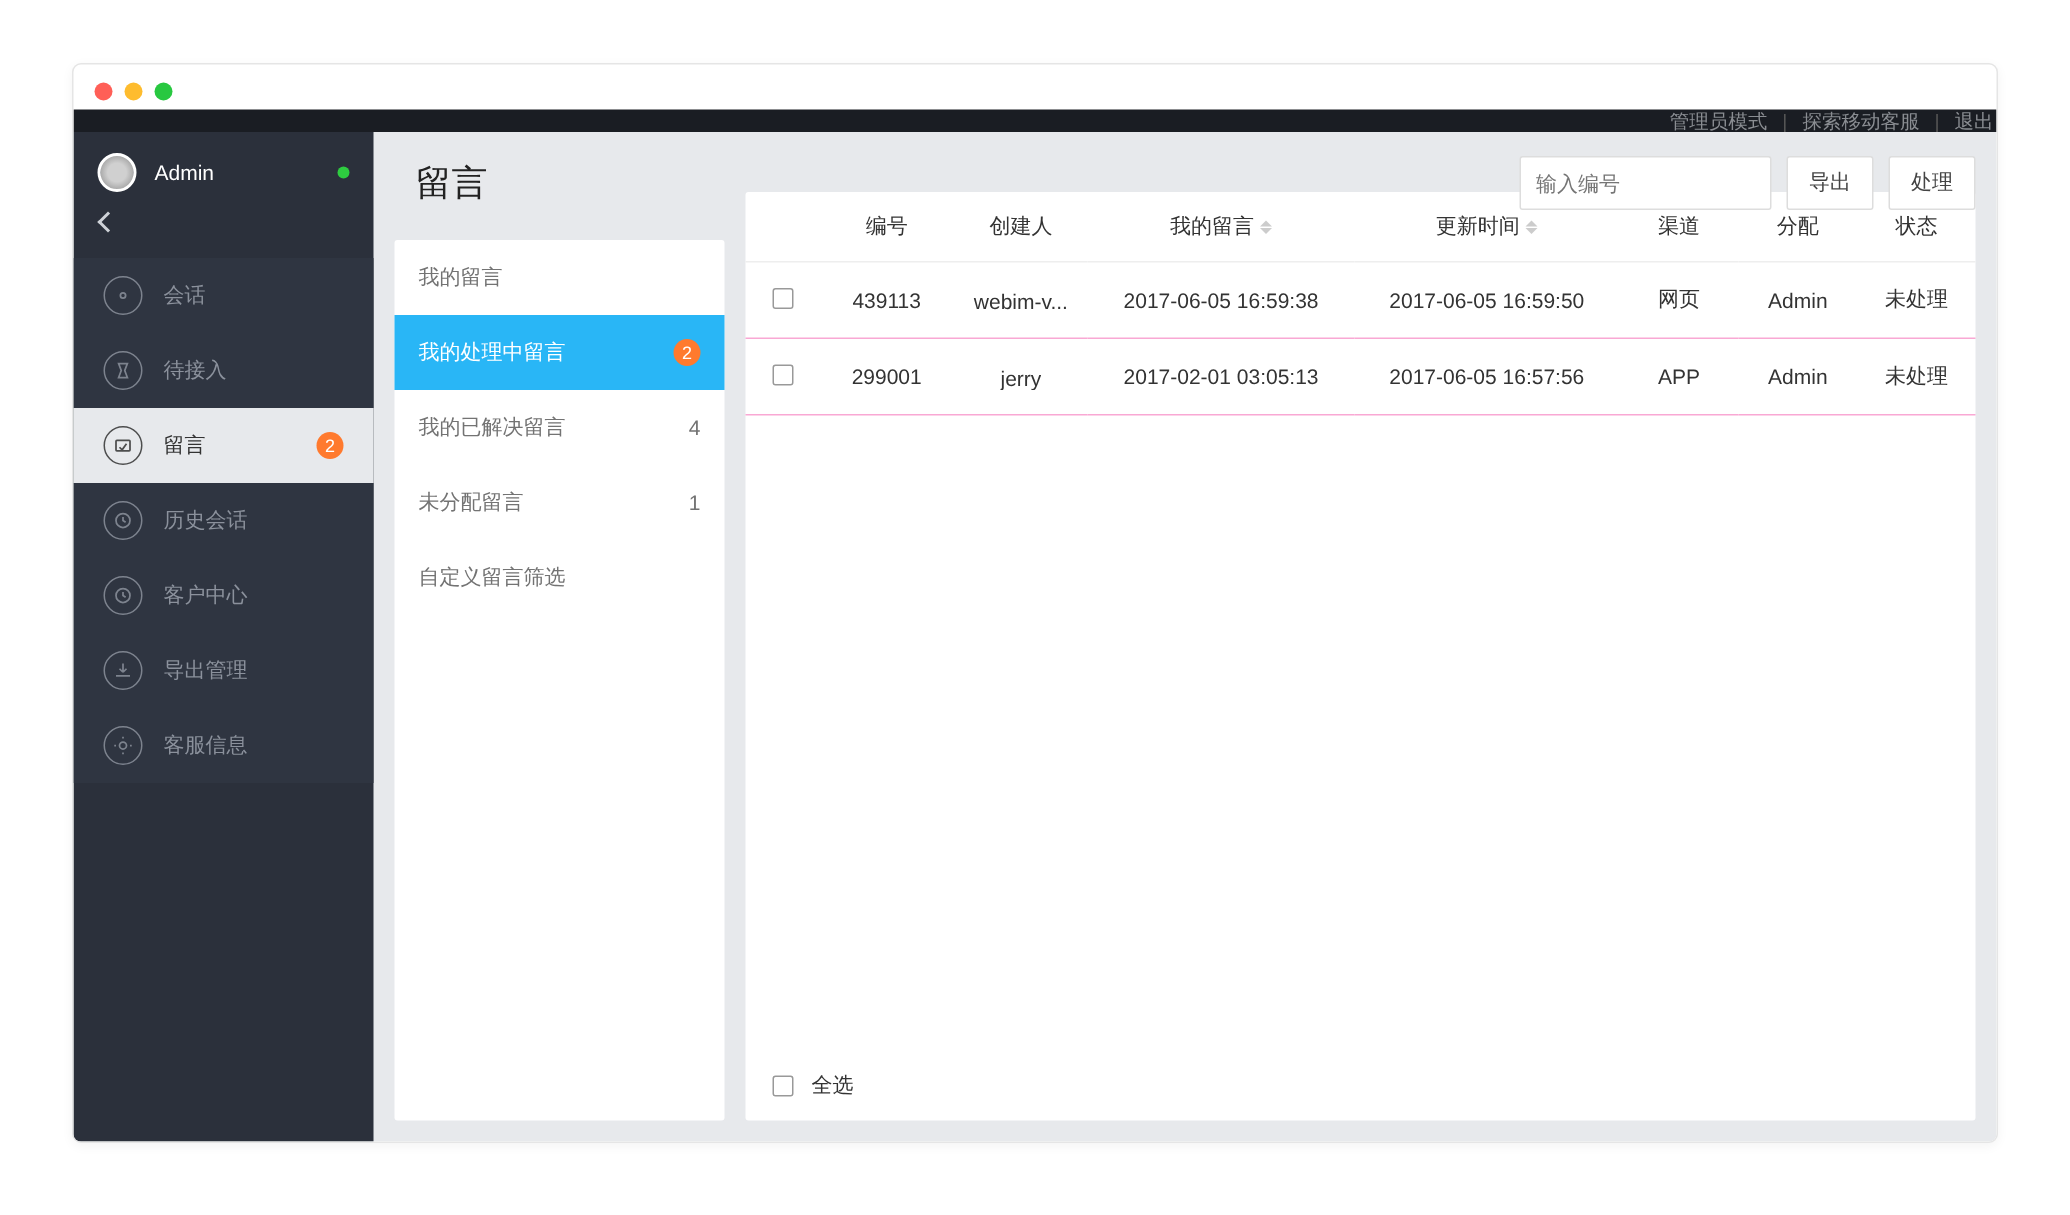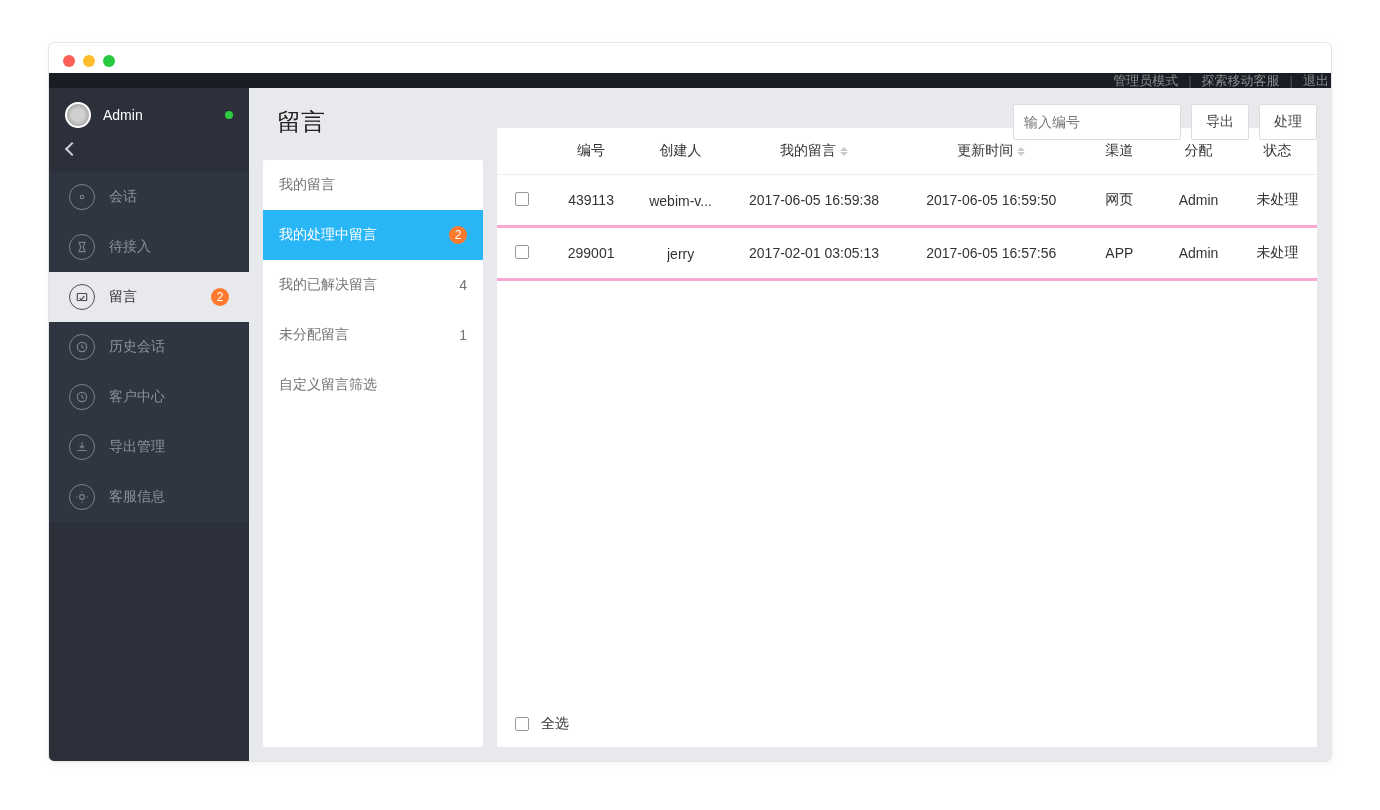--- a/index.html
+++ b/index.html
@@ -34,21 +34,21 @@
 .header-right { margin-left: auto; display: flex; gap: 10px; }
 .search-input { width: 168px; height: 36px; border: 1px solid #ddd; border-radius: 2px; padding: 0 10px; font-size: 14px; background: #fff; }
 .btn { height: 36px; padding: 0 14px; border: 1px solid #ddd; background: #fff; border-radius: 2px; font-size: 14px; color: #444; cursor: pointer; }
 .panel-left { width: 220px; background: #fff; margin-top: 58px; border-radius: 2px; }
 .filter-item { display: flex; align-items: center; justify-content: space-between; height: 50px; padding: 0 16px; font-size: 14px; color: #737373; cursor: pointer; }
 .filter-item.selected { background: #29b6f6; color: #fff; }
 .filter-badge { background: #ff7a2e; color: #fff; font-size: 12px; min-width: 18px; height: 18px; border-radius: 9px; display: flex; align-items: center; justify-content: center; }
 .panel-right { flex: 1; background: #fff; margin-top: 26px; border-radius: 2px; display: flex; flex-direction: column; }
 table { width: 100%; border-collapse: collapse; font-size: 14px; color: #333; }
 th { font-weight: 400; padding: 14px 8px; text-align: center; border-bottom: 1px solid #eee; color: #333; position: relative; }
-td { padding: 16px 8px; text-align: center; border-bottom: 3px solid #f9a8d4; }
+td { padding: 16px 8px; text-align: center; border-bottom: 1px solid #f9a8d4; }
 .sort-ic { display: inline-flex; flex-direction: column; gap: 1px; margin-left: 4px; vertical-align: middle; }
 .sort-ic span { width: 0; height: 0; border-left: 4px solid transparent; border-right: 4px solid transparent; }
 .sort-up { border-bottom: 4px solid #ccc; }
 .sort-down { border-top: 4px solid #ccc; }
 .chk { width: 14px; height: 14px; border: 1.5px solid #999; border-radius: 2px; display: inline-block; }
 .table-footer { margin-top: auto; padding: 14px 18px; display: flex; align-items: center; gap: 12px; font-size: 14px; color: #333; }
 .col-chk { width: 50px; }
 .col-id { width: 90px; }
 .col-creator { width: 90px; }
 .col-created { width: 180px; }

